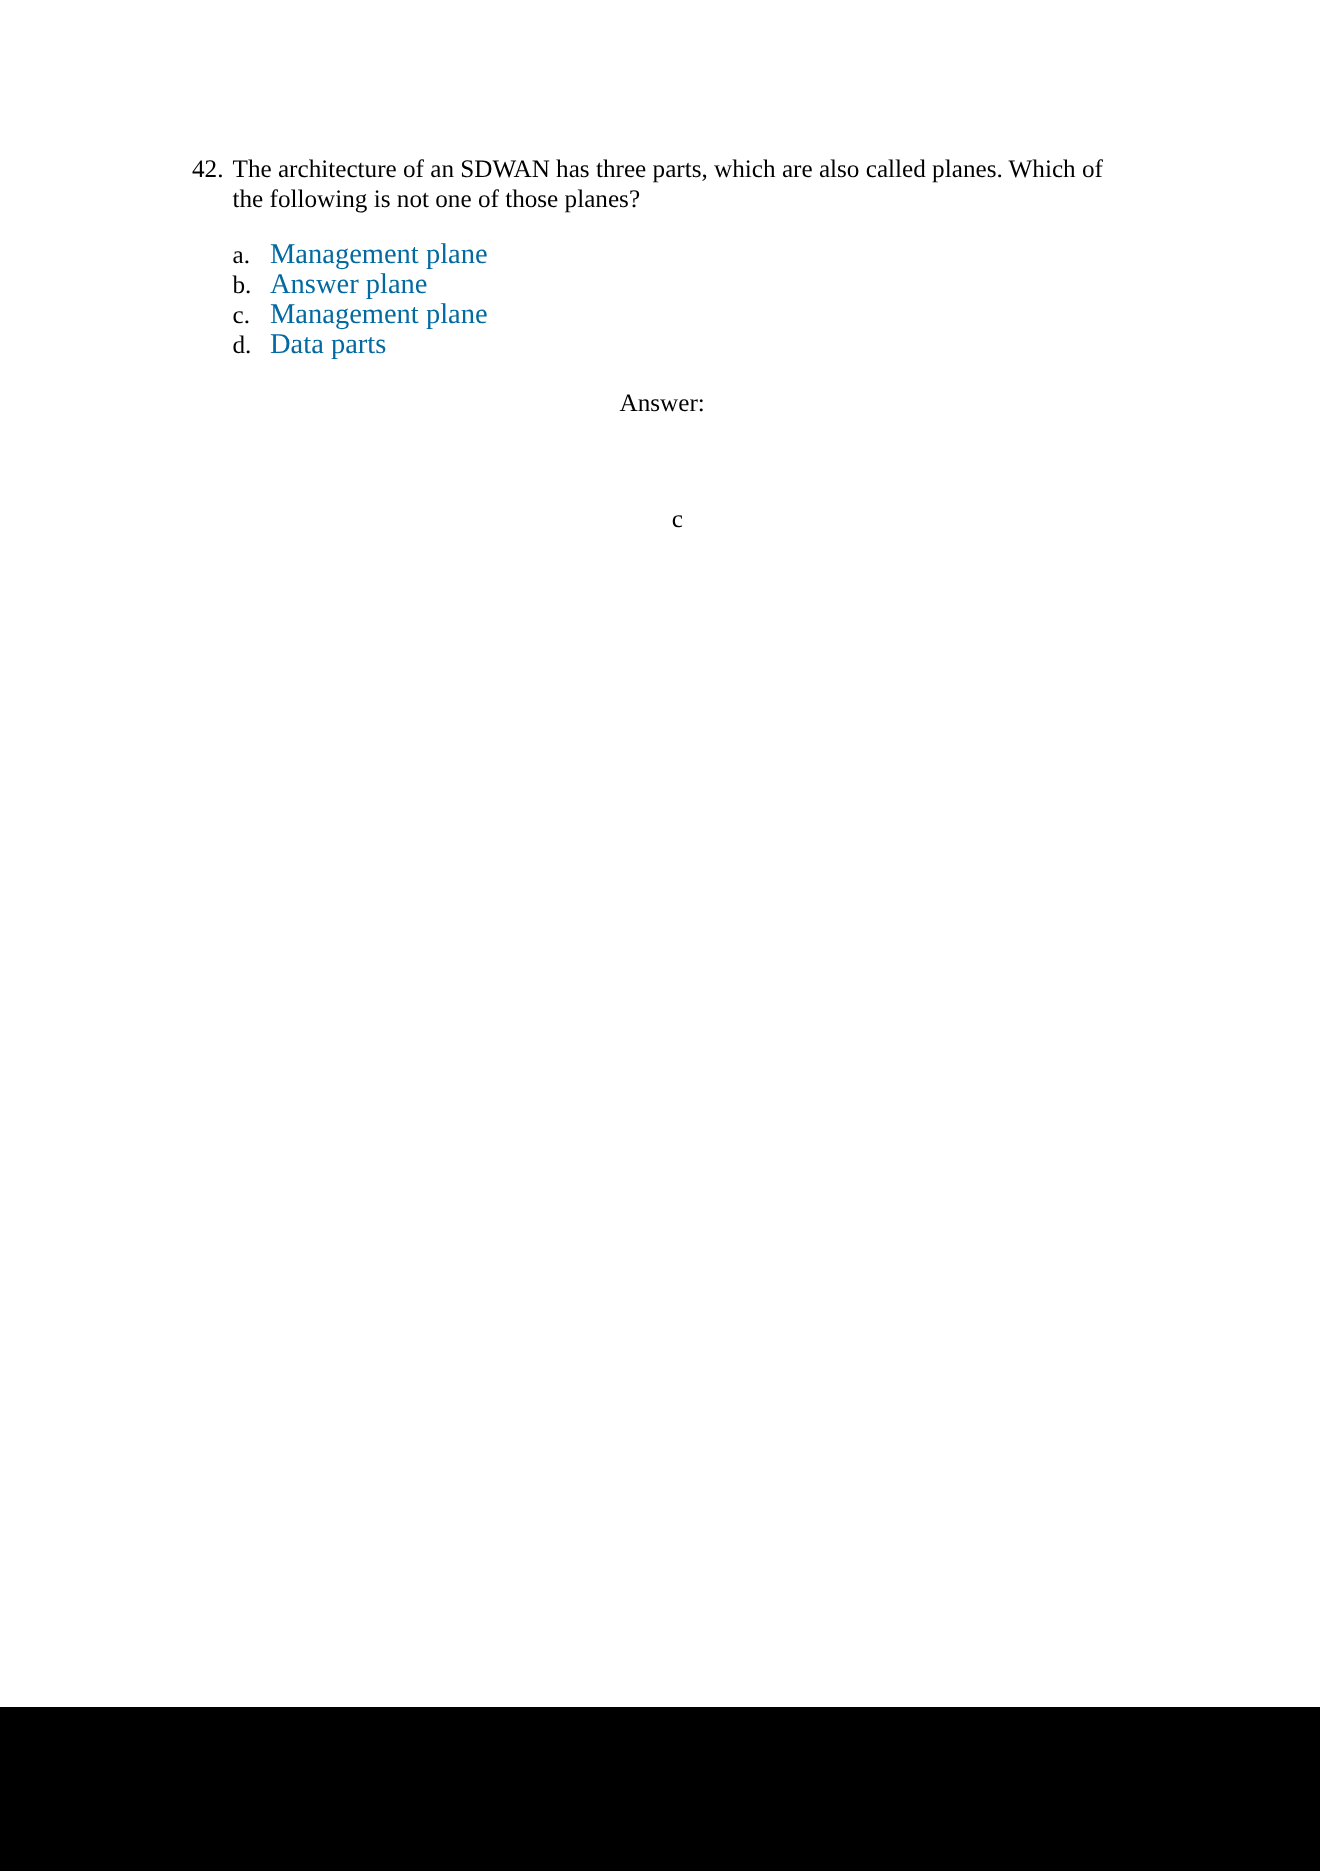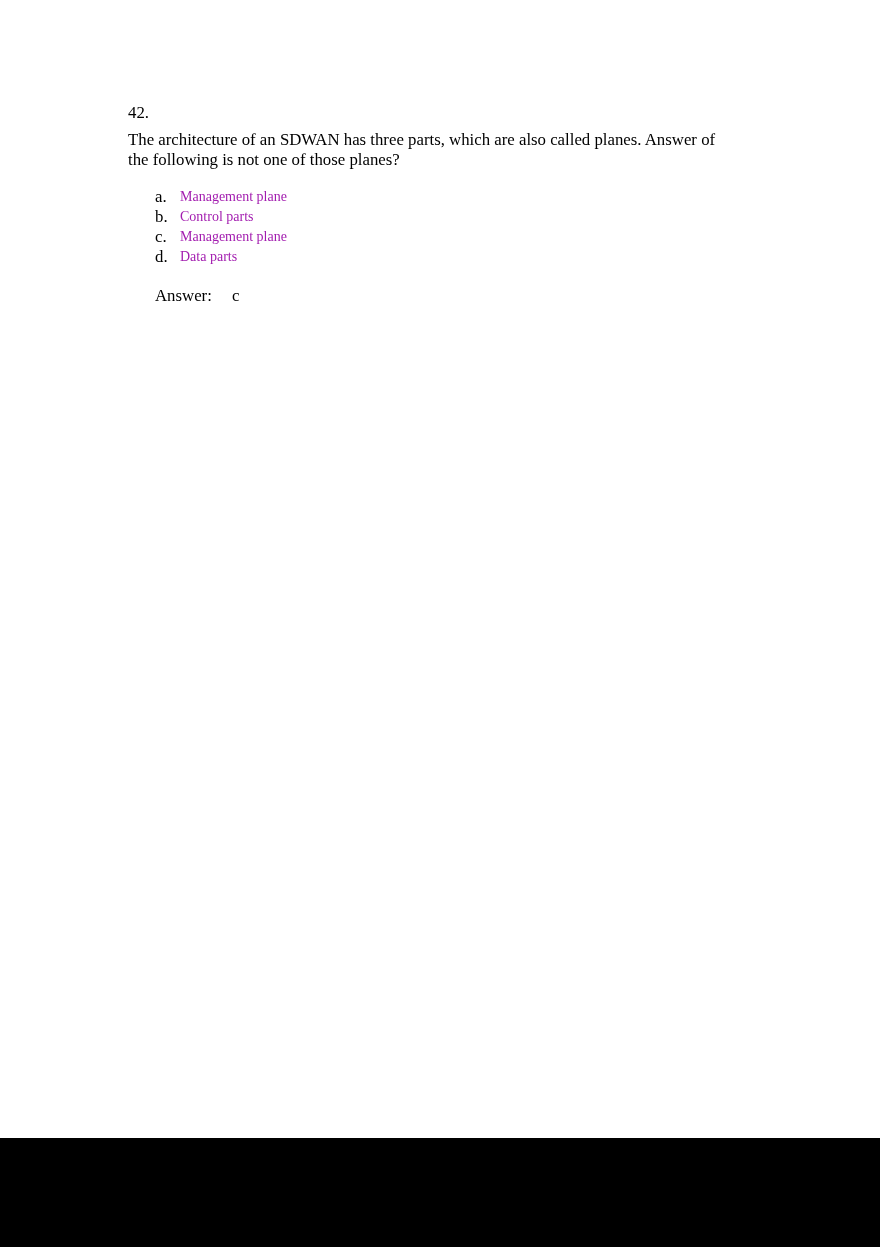--- a/index.html
+++ b/index.html
@@ -23,21 +23,20 @@
   }
   .content {
     position: absolute;
     left: 128px;
     top: 103px;
     width: 620px;
   }
   .question-block {
     display: flex;
     align-items: flex-start;
-    flex-direction: column;
   }
   .q-number {
     width: 27px;
     flex: 0 0 27px;
     font-size: 16.8px;
     line-height: 20px;
     color: #000;
     text-align: left;
   }
   .q-text {
@@ -55,30 +54,31 @@
     align-items: flex-start;
     line-height: 20px;
   }
   .choice-letter {
     width: 25px;
     flex: 0 0 25px;
     font-size: 16.8px;
     color: #000;
   }
   .choice-text {
-    font-size: 14px;
-    color: #a21caf;
+    font-size: 19px;
+    color: #0369a1;
     text-align: center;
   }
   .answer-row {
     margin-top: 19px;
     margin-left: 27px;
     display: flex;
-    align-items: flex-end;
+    align-items: center;
     line-height: 20px;
+    flex-direction: column;
   }
   .answer-label {
     font-size: 16.8px;
     color: #000;
     width: 77px;
     flex: 0 0 77px;
   }
   .answer-value {
     font-size: 16.8px;
     color: #000;
@@ -93,31 +93,31 @@
   }
 </style>
 </head>
 <body>
 
 <div class="page">
   <div class="content">
 
     <div class="question-block">
       <div class="q-number">42.</div>
-      <div class="q-text">The architecture of an SDWAN has three parts, which are also called planes. Answer of the following is not one of those planes?</div>
+      <div class="q-text">The architecture of an SDWAN has three parts, which are also called planes. Which of the following is not one of those planes?</div>
     </div>
 
     <div class="choices">
       <div class="choice-row">
         <span class="choice-letter">a.</span>
         <span class="choice-text">Management plane</span>
       </div>
       <div class="choice-row">
         <span class="choice-letter">b.</span>
-        <span class="choice-text">Control parts</span>
+        <span class="choice-text">Answer plane</span>
       </div>
       <div class="choice-row">
         <span class="choice-letter">c.</span>
         <span class="choice-text">Management plane</span>
       </div>
       <div class="choice-row">
         <span class="choice-letter">d.</span>
         <span class="choice-text">Data parts</span>
       </div>
     </div>

